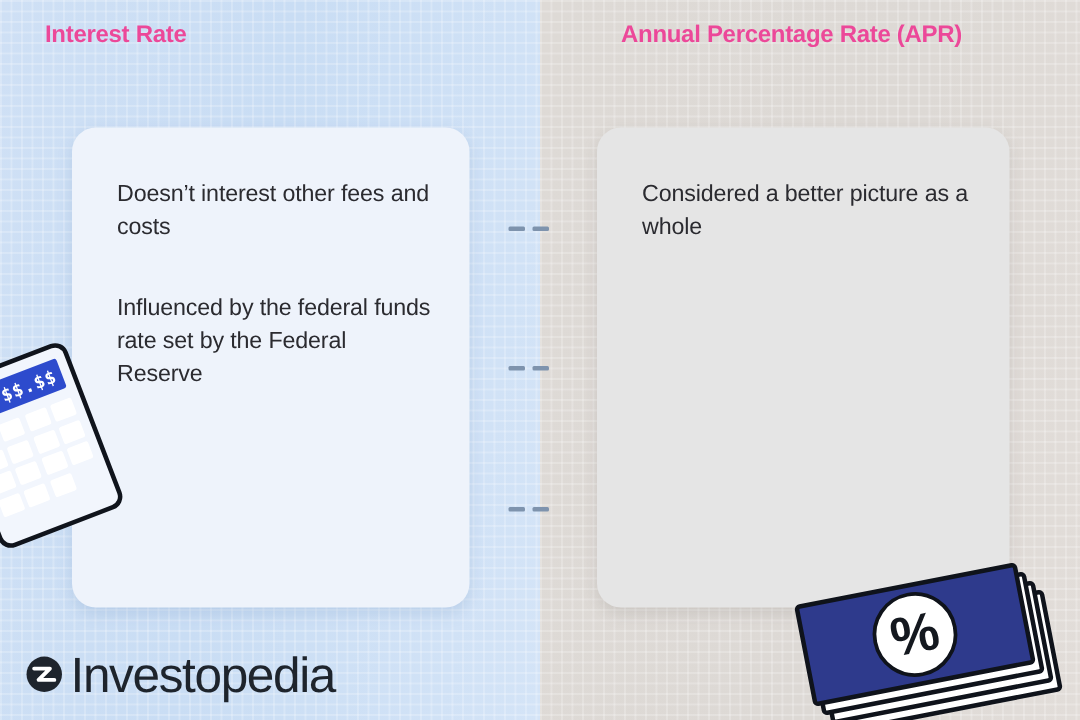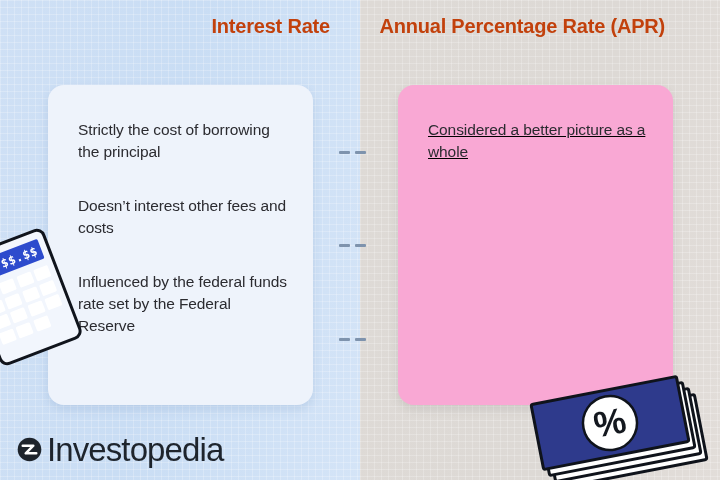--- a/index.html
+++ b/index.html
@@ -43,29 +43,29 @@
       linear-gradient(to right, rgba(255,255,255,0.22) 1px, transparent 1px),
       linear-gradient(to bottom, rgba(255,255,255,0.22) 1px, transparent 1px);
     background-size: 7px 7px;
     pointer-events: none;
   }
 
   
   .heading {
     position: absolute;
     top: 14px;
-    text-align: right;
-    color: #c2410c;
-    font-size: 20px;
+    text-align: left;
+    color: #ec4899;
+    font-size: 16px;
     font-weight: bold;
     line-height: 1.28;
     letter-spacing: -0.2px;
   }
   .heading-left  { left: 30px;  width: 300px; }
-  .heading-right { left: 375px; width: 290px; }
+  .heading-right { left: 414px; width: 290px; }
 
   
   .vs-badge {
     position: absolute;
     left: 331px; top: 19px;
     width: 56px; height: 56px;
     border-radius: 50%;
     background: #ffffff;
     border: 2.5px solid #1d1d1f;
     display: flex;
@@ -89,23 +89,22 @@
   }
   .card-left {
     left: 48px;
     width: 265px;
     background: #eef3fb;
     box-shadow: 0 4px 10px rgba(90,125,175,0.18);
   }
   .card-right {
     left: 398px;
     width: 275px;
-    background: #f9a8d4;
+    background: #e5e5e5;
     box-shadow: 0 4px 10px rgba(130,125,120,0.20);
-    text-decoration: underline;
   }
 
   .bullet {
     color: #2b2b30;
     font-size: 15.5px;
     line-height: 1.42;
     margin: 0 0 28px 0;
     letter-spacing: -0.1px;
   }
   .bullet:last-child { margin-bottom: 0; }
@@ -211,21 +210,20 @@
 
   <div class="panel-left"></div>
   <div class="panel-right"></div>
 
   <div class="heading heading-left">Interest Rate</div>
 
   <div class="heading heading-right">Annual Percentage Rate (APR)</div>
 
 
   <div class="card card-left">
-    <p class="bullet">Strictly the cost of borrowing the principal</p>
     <p class="bullet">Doesn’t interest other fees and costs</p>
     <p class="bullet">Influenced by the federal funds rate set by the Federal Reserve</p>
   </div>
 
   <div class="card card-right">
     <p class="bullet">Considered a better picture as a whole</p>
   </div>
 
   <div class="connector conn-1">
     <span></span>

